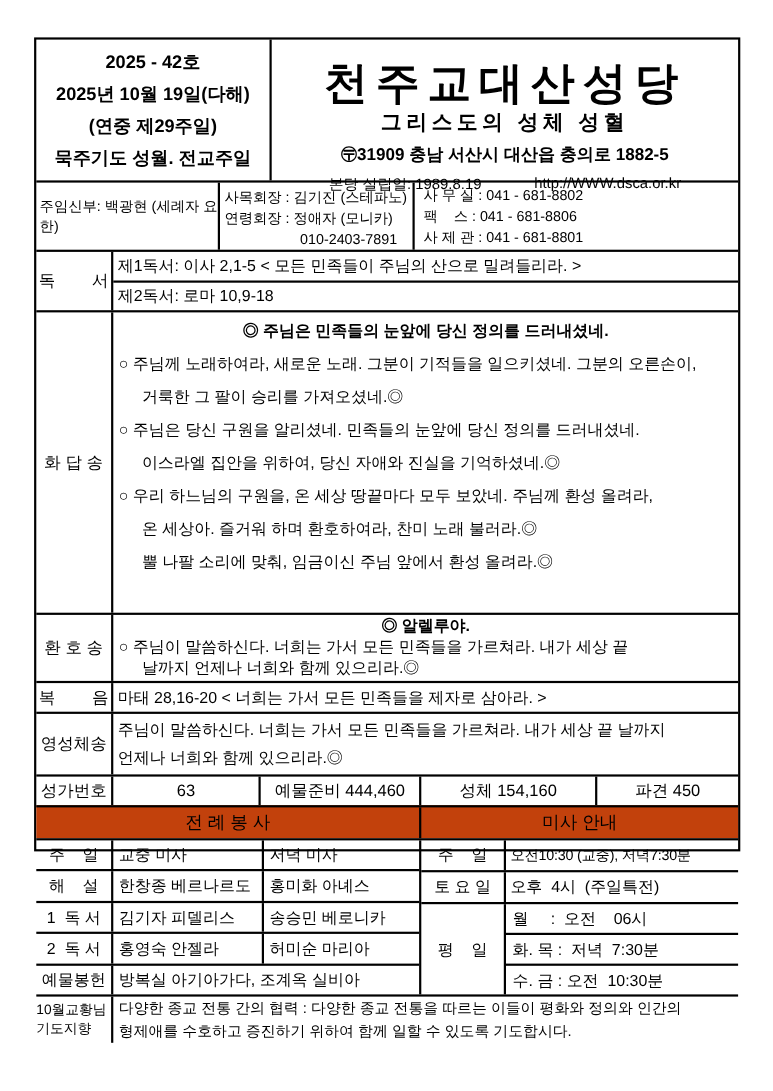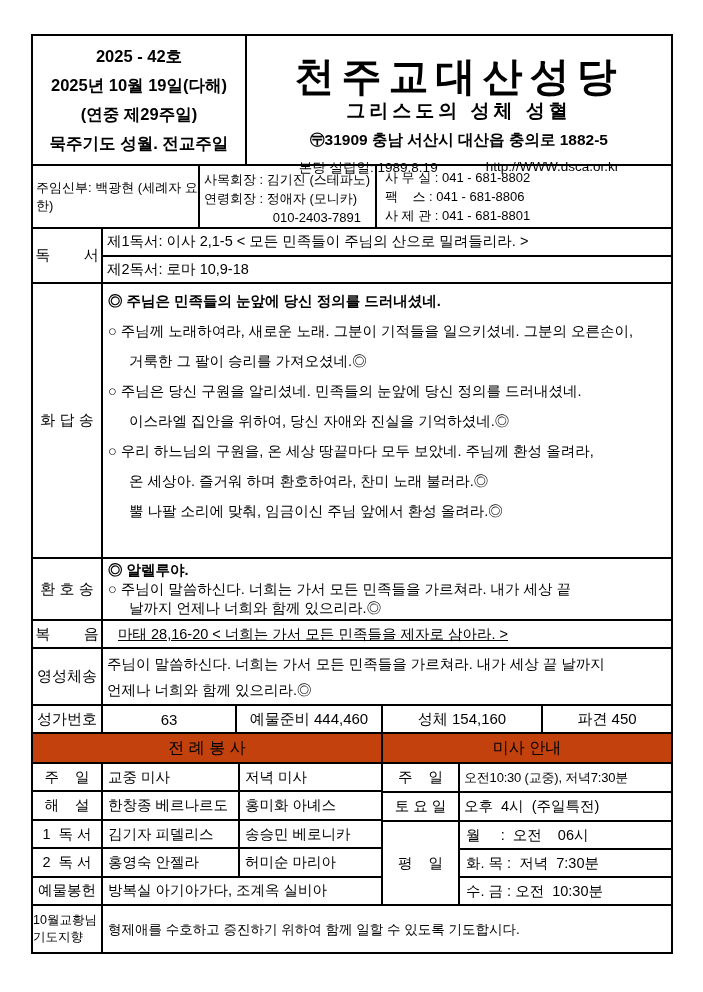--- a/index.html
+++ b/index.html
@@ -1,24 +1,24 @@
 <!DOCTYPE html>
 <html><head>
 <meta charset="utf-8">
 <style>
   * { margin:0; padding:0; box-sizing:border-box; }
   html,body { width:703px; height:992px; background:#ffffff; color:#000;
               font-family:"Liberation Sans", sans-serif; }
   .sheet { position:relative; width:703px; height:992px; background:#fff; overflow:hidden; }
-  .doc { position:absolute; left:31px; top:34px; width:642px; height:920px;
+  .doc { position:absolute; left:31px; top:34px; width:642px; height:740px;
          border:2px solid #000; display:flex; flex-direction:column; }
   .row { display:flex; border-top:2px solid #000; flex:0 0 auto; }
   .row.first { border-top:none; }
   .pre { white-space:pre; }
-  .bold { font-weight:bold; }
+  .bold { font-weight:bold;text-align:center; }
 
   
   .header-row { height:128px; }
   .issue-box { flex:0 0 214px; border-right:2px solid #000; display:flex; flex-direction:column;
                justify-content:center; align-items:center; gap:7px; font-weight:bold; font-size:16.5px; }
   .church-box { flex:1; display:flex; flex-direction:column; align-items:center; justify-content:center; }
   .church-name { font-size:40px; font-weight:bold; letter-spacing:7px; line-height:1.05;margin-top:31px; }
   .church-sub { font-size:19px; font-weight:bold; letter-spacing:4px; margin-top:1px; }
   .church-addr { font-size:15.5px; font-weight:bold; margin-top:6px; }
   .church-meta { font-size:13.5px; margin-top:8px; display:flex; gap:48px; }
@@ -45,21 +45,21 @@
   .psalm-body { flex:1; padding:2px 5px 0 5px; font-size:14.5px; }
   .psalm-line { line-height:30px; }
   .psalm-cont { padding-left:21px; }
 
   .acclaim-row { height:62px; }
   .acclaim-body { flex:1; padding:2px 5px 0 5px; font-size:14.5px; }
   .acclaim-body div { line-height:19px; }
   .acclaim-cont { padding-left:21px; }
 
   .gospel-row { height:28px; }
-  .gospel-body { flex:1; display:flex; align-items:center; padding-left:15px; font-size:14.5px;text-decoration:underline; }
+  .gospel-body { flex:1; display:flex; align-items:center; padding-left:4px; font-size:14.5px; }
 
   .communion-row { height:57px; }
   .communion-body { flex:1; display:flex; flex-direction:column; justify-content:center;
                     padding-left:4px; font-size:14.5px; }
   .communion-body div { line-height:26px; }
 
   
   .hymn-row { height:28px; font-size:15px; }
   .hymn-cell { display:flex; align-items:center; justify-content:center; border-right:2px solid #000; }
   .hymn-c1 { flex:0 0 134px; }
@@ -243,18 +243,19 @@
         </div>
       </div>
     </div>
 
     <div class="row intent-row">
       <div class="intent-label">
         <div>10월교황님</div>
         <div>기도지향</div>
       </div>
       <div class="intent-body">
+        <div>다양한 종교 전통 간의 협력 : 다양한 종교 전통을 따르는 이들이 평화와 정의와 인간의</div>
         <div>형제애를 수호하고 증진하기 위하여 함께 일할 수 있도록 기도합시다.</div>
       </div>
     </div>
 
   </div>
 </div>
 
 </body></html>

